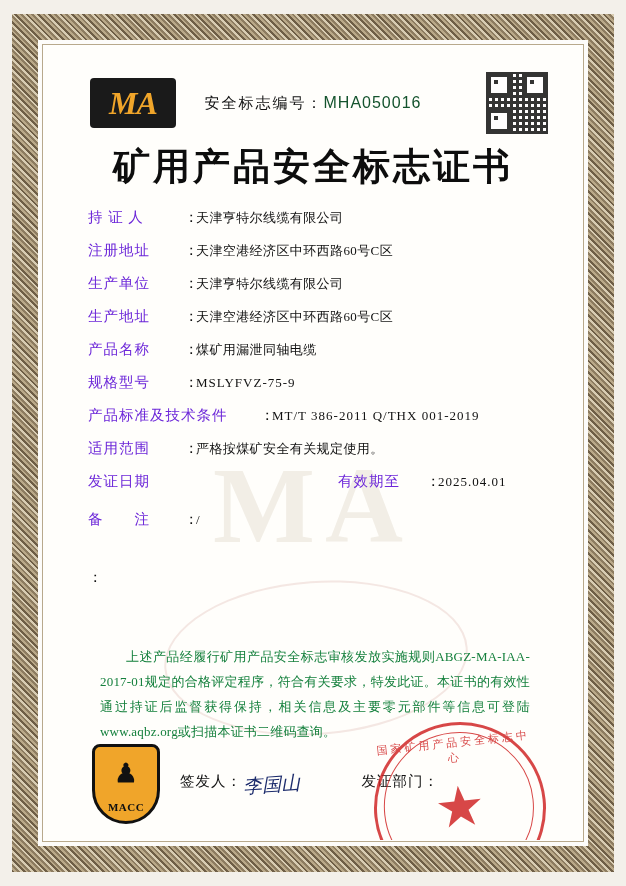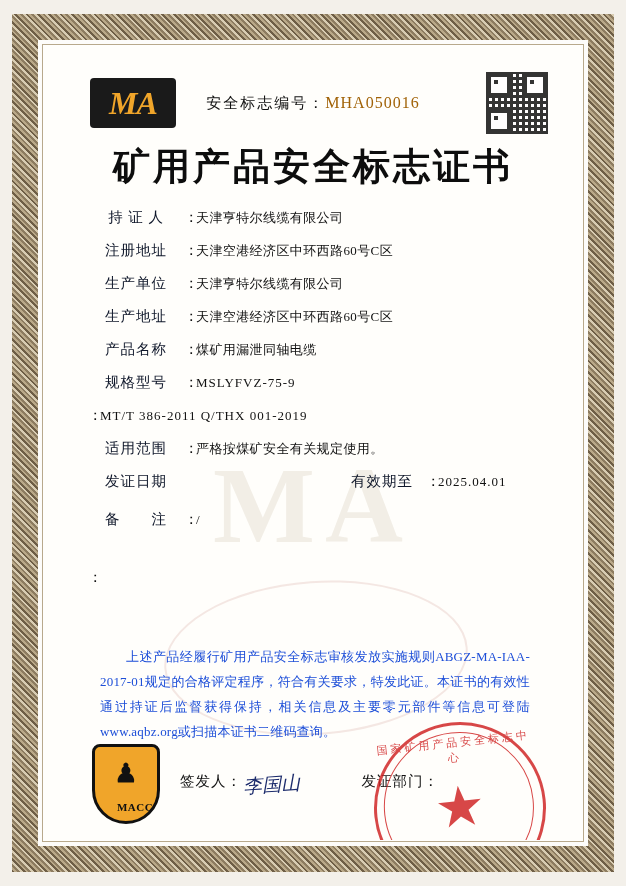--- a/index.html
+++ b/index.html
@@ -137,22 +137,22 @@
     gap: 0;
   }
   .cert-no-label {
     font-size: 15px;
     color: #111;
     letter-spacing: 2px;
     font-family: "Liberation Serif", serif;
   }
   .cert-no-value {
     font-size: 16px;
-    color: #a16207;
-    font-family: Liberation Serif, serif;
+    color: #14532d;
+    font-family: Liberation Sans, sans-serif;
     letter-spacing: 1px;
   }
 
   
   .title {
     position: absolute;
     left: 0; top: 96px;
     width: 538px;
     text-align: center;
     font-size: 37px;
@@ -170,24 +170,23 @@
   }
   .field-row {
     display: flex;
     align-items: baseline;
     height: 33px;
   }
   .field-label {
     width: 96px;
     flex: 0 0 96px;
     font-size: 14.5px;
-    color: #0f172a;
+    color: #6d28d9;
     font-family: "Liberation Serif", serif;
     letter-spacing: 1px;
-    text-align: center;
   }
   .field-label.wide {
     width: 172px;
     flex: 0 0 172px;
   }
   .field-colon {
     width: 12px;
     flex: 0 0 12px;
     font-size: 14.5px;
     color: #111;
@@ -214,21 +213,21 @@
   .date-right { display: flex; align-items: baseline; }
   .date-right .field-label { width: 88px; flex: 0 0 88px; }
 
   
   .footer-text {
     position: absolute;
     left: 56px; top: 598px;
     width: 430px;
     font-size: 13px;
     line-height: 25px;
-    color: #1d4ed8;
+    color: #15803d;
     text-align: justify;
     font-family: "Liberation Serif", serif;
     text-indent: 26px;
     letter-spacing: .2px;
   }
 
   
   .macc {
     position: absolute;
     left: 48px; top: 698px;
@@ -246,21 +245,21 @@
     position: absolute;
     left: 50%; top: 16px;
     transform: translateX(-50%);
     font-size: 26px;
     color: #111;
     font-weight: bold;
     line-height: 1;
   }
   .macc .macc-text {
     position: absolute;
-    left: 9px; bottom: 11px;
+    left: 0; bottom: 11px;
     width: 100%;
     text-align: center;
     font-size: 11px;
     font-weight: bold;
     color: #111;
     letter-spacing: .5px;
     font-family: "Liberation Serif", serif;
     margin-top: 15px;
   }
 
@@ -400,20 +399,21 @@
         <span class="field-value">煤矿用漏泄同轴电缆</span>
       </div>
 
       <div class="field-row">
         <span class="field-label">规格型号</span>
         <span class="field-colon">：</span>
         <span class="field-value mono">MSLYFVZ-75-9</span>
       </div>
 
       <div class="field-row">
+        <span class="field-label wide">产品标准及技术条件</span>
         <span class="field-colon">：</span>
         <span class="field-value mono">MT/T 386-2011 Q/THX 001-2019</span>
       </div>
 
       <div class="field-row">
         <span class="field-label">适用范围</span>
         <span class="field-colon">：</span>
         <span class="field-value">严格按煤矿安全有关规定使用。</span>
       </div>
 

